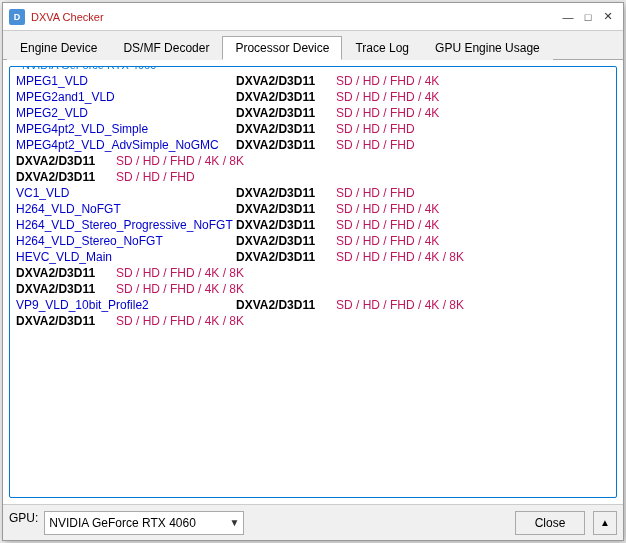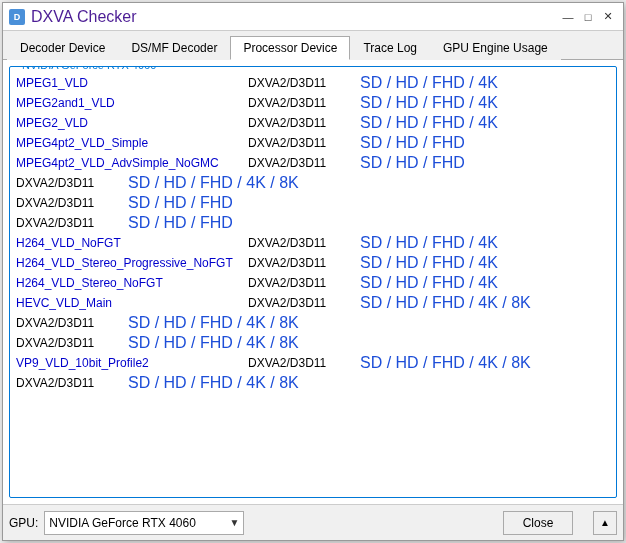--- a/index.html
+++ b/index.html
@@ -42,22 +42,22 @@
       background: #4a90d9;
       border-radius: 2px;
       display: flex;
       align-items: center;
       justify-content: center;
       color: white;
       font-size: 9px;
       font-weight: bold;
     }
     .title-text {
-      font-size: 16px;
-      color: #4c1d95;
+      font-size: 11px;
+      color: #b91c1c;
     }
     .title-controls {
       display: flex;
       gap: 2px;
     }
     .title-btn {
       width: 18px;
       height: 18px;
       border: none;
       background: transparent;
@@ -120,49 +120,50 @@
     }
     .decoder-list {
       margin-top: 6px;
       overflow-y: auto;
       flex: 1;
     }
     .decoder-row {
       display: flex;
       align-items: center;
       padding: 1px 6px;
-      gap: 12px;
+      gap: 0;
     }
     .col-name {
       flex: 0 0 220px;
       color: #0000cc;
       font-size: 12px;
     }
     .col-api {
       flex: 0 0 100px;
       color: #000;
       font-size: 12px;
+      font-weight: bold;
     }
     .col-res {
       flex: 1;
-      color: #1d4ed8;
-      font-size: 16px;
+      color: #be185d;
+      font-size: 12px;
     }
     .footer {
       display: flex;
       align-items: center;
       justify-content: space-between;
       padding: 5px 6px;
       background: #f0f0f0;
       border-top: 1px solid #ccc;
       height: 36px;
     }
     .footer-left {
       display: flex;
-      align-items: center;
+      align-items: flex-start;
       gap: 6px;
     }
     .gpu-label {
       font-size: 12px;
       color: #000;
     }
     .gpu-dropdown {
       display: flex;
       align-items: center;
       border: 1px solid #aaa;
@@ -177,21 +178,21 @@
       font-size: 12px;
       color: #000;
     }
     .dropdown-arrow {
       font-size: 10px;
       color: #333;
     }
     .footer-right {
       display: flex;
       align-items: center;
-      gap: 20px;
+      gap: 8px;
       justify-content: flex-end;
     }
     .close-btn {
       border: 1px solid #aaa;
       background: #f0f0f0;
       height: 24px;
       width: 70px;
       cursor: pointer;
       font-size: 12px;
       display: flex;
@@ -226,21 +227,21 @@
       <span class="title-text">DXVA Checker</span>
     </div>
     <div class="title-controls">
       <button class="title-btn">—</button>
       <button class="title-btn">□</button>
       <button class="title-btn close">✕</button>
     </div>
   </div>
 
   <div class="tabs">
-    <div class="tab">Decoder Device</div>
+    <div class="tab">Engine Device</div>
     <div class="tab">DS/MF Decoder</div>
     <div class="tab active">Processor Device</div>
     <div class="tab">Trace Log</div>
     <div class="tab">GPU Engine Usage</div>
   </div>
 
   <div class="content">
     <div class="group-box">
       <span class="group-label">NVIDIA GeForce RTX 4060</span>
       <div class="decoder-list">
@@ -272,20 +273,21 @@
           </div>
           <div class="decoder-row">
             <span class="col-api">DXVA2/D3D11</span>
             <span class="col-res">SD / HD / FHD / 4K / 8K</span>
           </div>
           <div class="decoder-row">
             <span class="col-api">DXVA2/D3D11</span>
             <span class="col-res">SD / HD / FHD</span>
           </div>
           <div class="decoder-row">
+            <span class="col-name">VC1_VLD</span>
             <span class="col-api">DXVA2/D3D11</span>
             <span class="col-res">SD / HD / FHD</span>
           </div>
           <div class="decoder-row">
             <span class="col-name">H264_VLD_NoFGT</span>
             <span class="col-api">DXVA2/D3D11</span>
             <span class="col-res">SD / HD / FHD / 4K</span>
           </div>
           <div class="decoder-row">
             <span class="col-name">H264_VLD_Stereo_Progressive_NoFGT</span>

